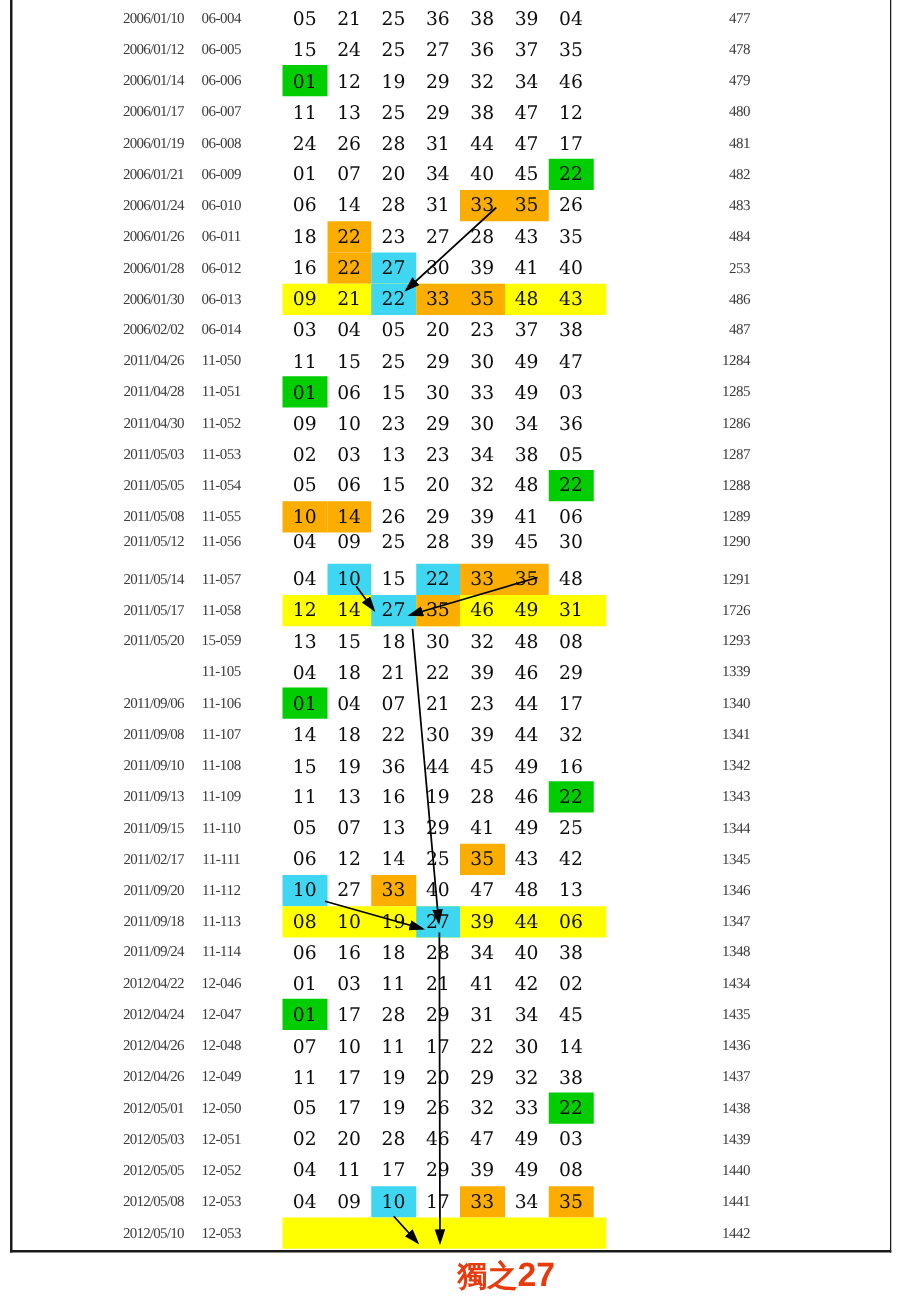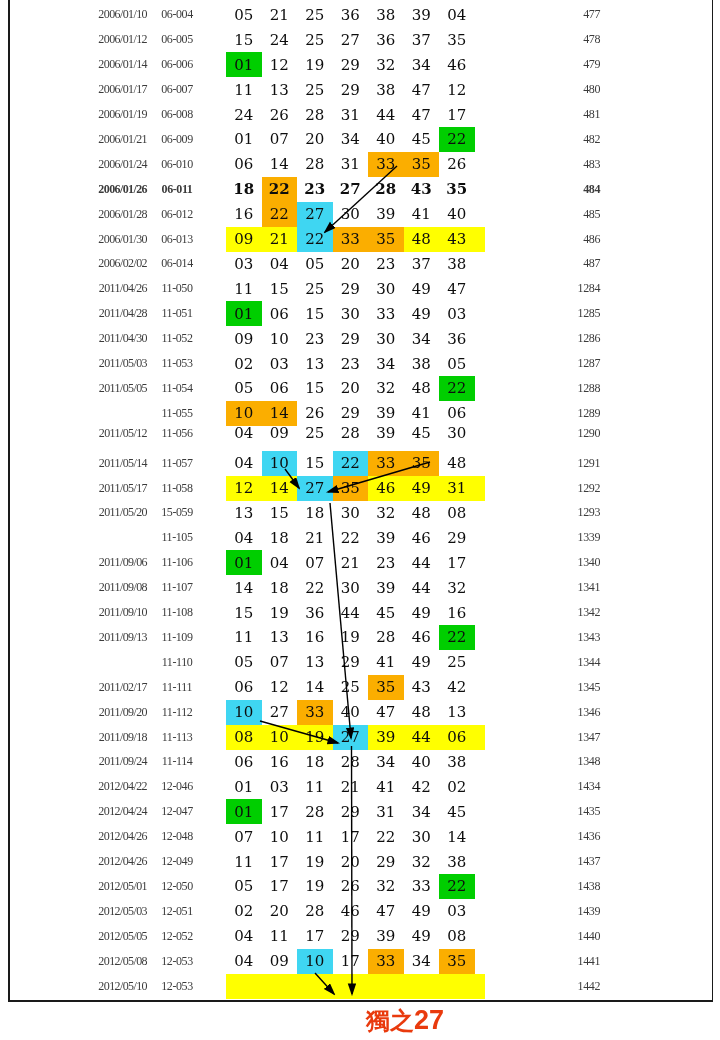--- a/index.html
+++ b/index.html
@@ -108,21 +108,21 @@
       <div class="cell id">06-010</div>
       <div class="cell num" style="left: 218px;">06</div>
       <div class="cell num" style="left: 253.5px;">14</div>
       <div class="cell num" style="left: 289px;">28</div>
       <div class="cell num" style="left: 324.5px;">31</div>
       <div class="cell num" style="left: 360px; background: rgb(251, 174, 0);">33</div>
       <div class="cell num" style="left: 395.5px; background: rgb(251, 174, 0);">35</div>
       <div class="cell num" style="left: 431px;">26</div>
       <div class="cell seq">483</div>
     </div>
-    <div class="row" style="top: 176.85px; font-weight: bold;">
+    <div class="row" style="top: 176.85px;">
       <div class="cell date">2006/01/26</div>
       <div class="cell id">06-011</div>
       <div class="cell num" style="left: 218px;">18</div>
       <div class="cell num" style="left: 253.5px; background: rgb(251, 174, 0);">22</div>
       <div class="cell num" style="left: 289px;">23</div>
       <div class="cell num" style="left: 324.5px;">27</div>
       <div class="cell num" style="left: 360px;">28</div>
       <div class="cell num" style="left: 395.5px;">43</div>
       <div class="cell num" style="left: 431px;">35</div>
       <div class="cell seq">484</div>
@@ -130,21 +130,21 @@
     <div class="row" style="top: 201.75px;">
       <div class="cell date">2006/01/28</div>
       <div class="cell id">06-012</div>
       <div class="cell num" style="left: 218px;">16</div>
       <div class="cell num" style="left: 253.5px; background: rgb(251, 174, 0);">22</div>
       <div class="cell num" style="left: 289px; background: rgb(63, 214, 242);">27</div>
       <div class="cell num" style="left: 324.5px;">30</div>
       <div class="cell num" style="left: 360px;">39</div>
       <div class="cell num" style="left: 395.5px;">41</div>
       <div class="cell num" style="left: 431px;">40</div>
-      <div class="cell seq">485</div>
+      <div class="cell seq">253</div>
     </div>
     <div class="row" style="top: 226.65px;">
       <div class="rowhl" style="background: rgb(255, 255, 0);"></div>
       <div class="cell date">2006/01/30</div>
       <div class="cell id">06-013</div>
       <div class="cell num" style="left: 218px;">09</div>
       <div class="cell num" style="left: 253.5px;">21</div>
       <div class="cell num" style="left: 289px; background: rgb(63, 214, 242);">22</div>
       <div class="cell num" style="left: 324.5px; background: rgb(251, 174, 0);">33</div>
       <div class="cell num" style="left: 360px; background: rgb(251, 174, 0);">35</div>
@@ -218,20 +218,21 @@
       <div class="cell num" style="left: 218px;">05</div>
       <div class="cell num" style="left: 253.5px;">06</div>
       <div class="cell num" style="left: 289px;">15</div>
       <div class="cell num" style="left: 324.5px;">20</div>
       <div class="cell num" style="left: 360px;">32</div>
       <div class="cell num" style="left: 395.5px;">48</div>
       <div class="cell num" style="left: 431px; background: rgb(0, 206, 0);">22</div>
       <div class="cell seq">1288</div>
     </div>
     <div class="row" style="top: 400.95px;">
+      <div class="cell date">2011/05/08</div>
       <div class="cell id">11-055</div>
       <div class="cell num" style="left: 218px; background: rgb(251, 174, 0);">10</div>
       <div class="cell num" style="left: 253.5px; background: rgb(251, 174, 0);">14</div>
       <div class="cell num" style="left: 289px;">26</div>
       <div class="cell num" style="left: 324.5px;">29</div>
       <div class="cell num" style="left: 360px;">39</div>
       <div class="cell num" style="left: 395.5px;">41</div>
       <div class="cell num" style="left: 431px;">06</div>
       <div class="cell seq">1289</div>
     </div>
@@ -263,21 +264,21 @@
       <div class="rowhl" style="background: rgb(255, 255, 0);"></div>
       <div class="cell date">2011/05/17</div>
       <div class="cell id">11-058</div>
       <div class="cell num" style="left: 218px;">12</div>
       <div class="cell num" style="left: 253.5px;">14</div>
       <div class="cell num" style="left: 289px; background: rgb(63, 214, 242);">27</div>
       <div class="cell num" style="left: 324.5px; background: rgb(251, 174, 0);">35</div>
       <div class="cell num" style="left: 360px;">46</div>
       <div class="cell num" style="left: 395.5px;">49</div>
       <div class="cell num" style="left: 431px;">31</div>
-      <div class="cell seq">1292</div>
+      <div class="cell seq">1726</div>
     </div>
     <div class="row" style="top: 500.55px;">
       <div class="cell date">2011/05/20</div>
       <div class="cell id">15-059</div>
       <div class="cell num" style="left: 218px;">13</div>
       <div class="cell num" style="left: 253.5px;">15</div>
       <div class="cell num" style="left: 289px;">18</div>
       <div class="cell num" style="left: 324.5px;">30</div>
       <div class="cell num" style="left: 360px;">32</div>
       <div class="cell num" style="left: 395.5px;">48</div>
@@ -337,20 +338,21 @@
       <div class="cell num" style="left: 218px;">11</div>
       <div class="cell num" style="left: 253.5px;">13</div>
       <div class="cell num" style="left: 289px;">16</div>
       <div class="cell num" style="left: 324.5px;">19</div>
       <div class="cell num" style="left: 360px;">28</div>
       <div class="cell num" style="left: 395.5px;">46</div>
       <div class="cell num" style="left: 431px; background: rgb(0, 206, 0);">22</div>
       <div class="cell seq">1343</div>
     </div>
     <div class="row" style="top: 649.95px;">
+      <div class="cell date">2011/09/15</div>
       <div class="cell id">11-110</div>
       <div class="cell num" style="left: 218px;">05</div>
       <div class="cell num" style="left: 253.5px;">07</div>
       <div class="cell num" style="left: 289px;">13</div>
       <div class="cell num" style="left: 324.5px;">29</div>
       <div class="cell num" style="left: 360px;">41</div>
       <div class="cell num" style="left: 395.5px;">49</div>
       <div class="cell num" style="left: 431px;">25</div>
       <div class="cell seq">1344</div>
     </div>

